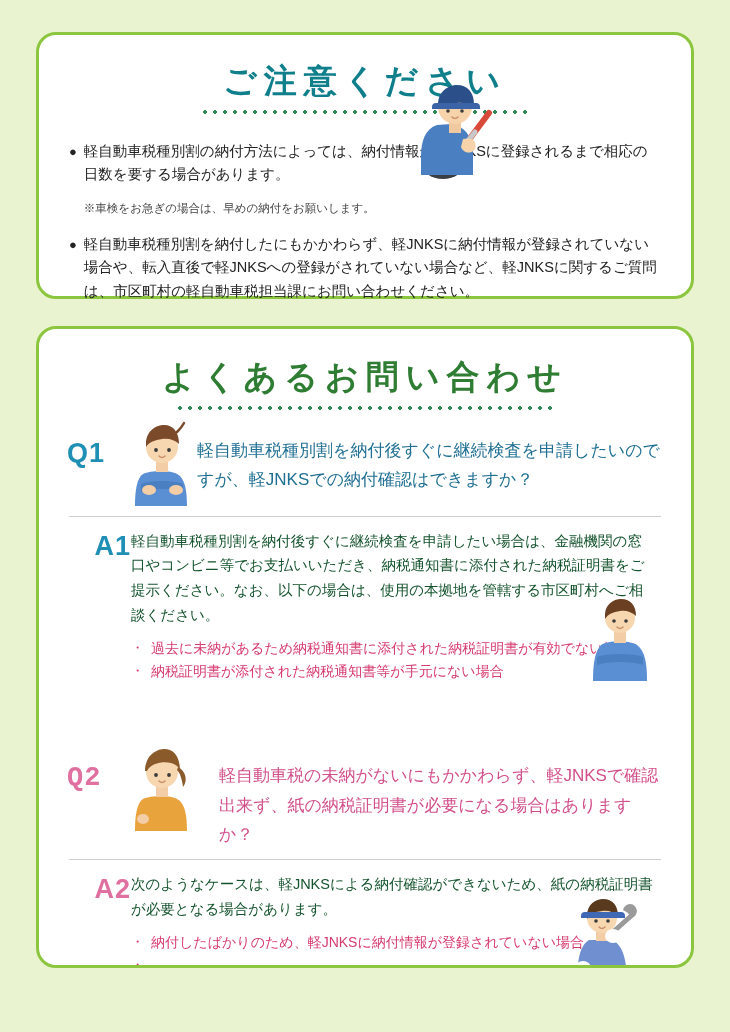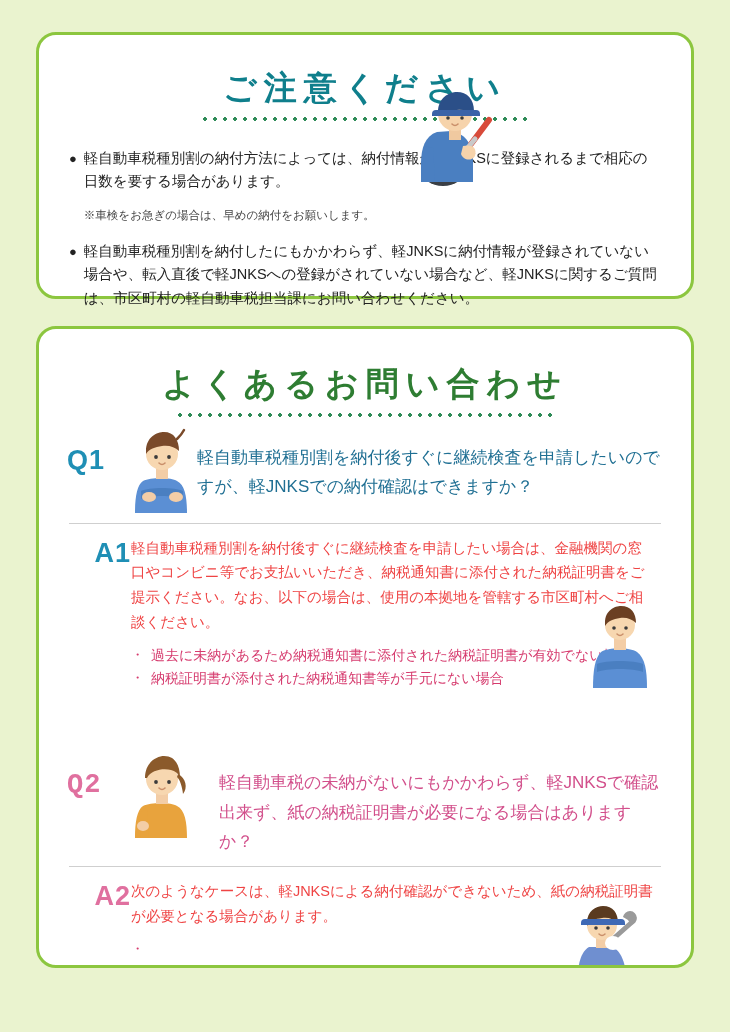--- a/index.html
+++ b/index.html
@@ -45,21 +45,21 @@
   .heading-wrap {
     text-align: center;
     position: relative;
   }
   .heading {
     font-size: 33px;
     letter-spacing: 7px;
     color: #1b7a86;
     font-weight: bold;
     line-height: 1.2;
-    margin: 7px;
+    margin: 0;
   }
   .heading.teal { color: #0f7f8c; }
   .heading.green { color: #2e7d32; }
   .dots {
     width: 330px;
     height: 4px;
     margin: 9px auto 0 auto;
     background-image: radial-gradient(circle, #2e8b57 1.6px, transparent 1.8px);
     background-size: 10px 4px;
     background-repeat: repeat-x;
@@ -148,21 +148,21 @@
     flex: 0 0 64px;
     padding-top: 2px;
     letter-spacing: 1px;
     text-align: right;
   }
   .a-label.pink { color: #e0709f; }
   .a-body { flex: 1 1 auto; padding-right: 8px; }
   .a-text {
     font-size: 14.5px;
     line-height: 1.7;
-    color: #ef4444;
+    color: #14532d;
   }
   .a-points {
     margin: 10px 0 0 0;
     padding: 0;
     list-style: none;
   }
   .a-points li {
     font-size: 14px;
     line-height: 1.65;
     color: #d63b6e;
@@ -314,20 +314,21 @@
 
       <div class="divider"></div>
 
       <div class="a-row">
         <div class="a-label pink">A2</div>
         <div class="a-body">
           <div class="a-text">次のようなケースは、軽JNKSによる納付確認ができないため、紙の納税証明書が必要となる場合があります。</div>
           <ul class="a-points green">
             <li>
               <span class="tick">・</span>
+              <span>納付したばかりのため、軽JNKSに納付情報が登録されていない場合</span>
             </li>
             <li>
               <span class="tick">・</span>
             </li>
             <li>
               <span class="tick">・</span>
               <span>他の市区町村へ引っ越した直後の場合</span>
             </li>
             <li>
               <span class="tick">・</span>

